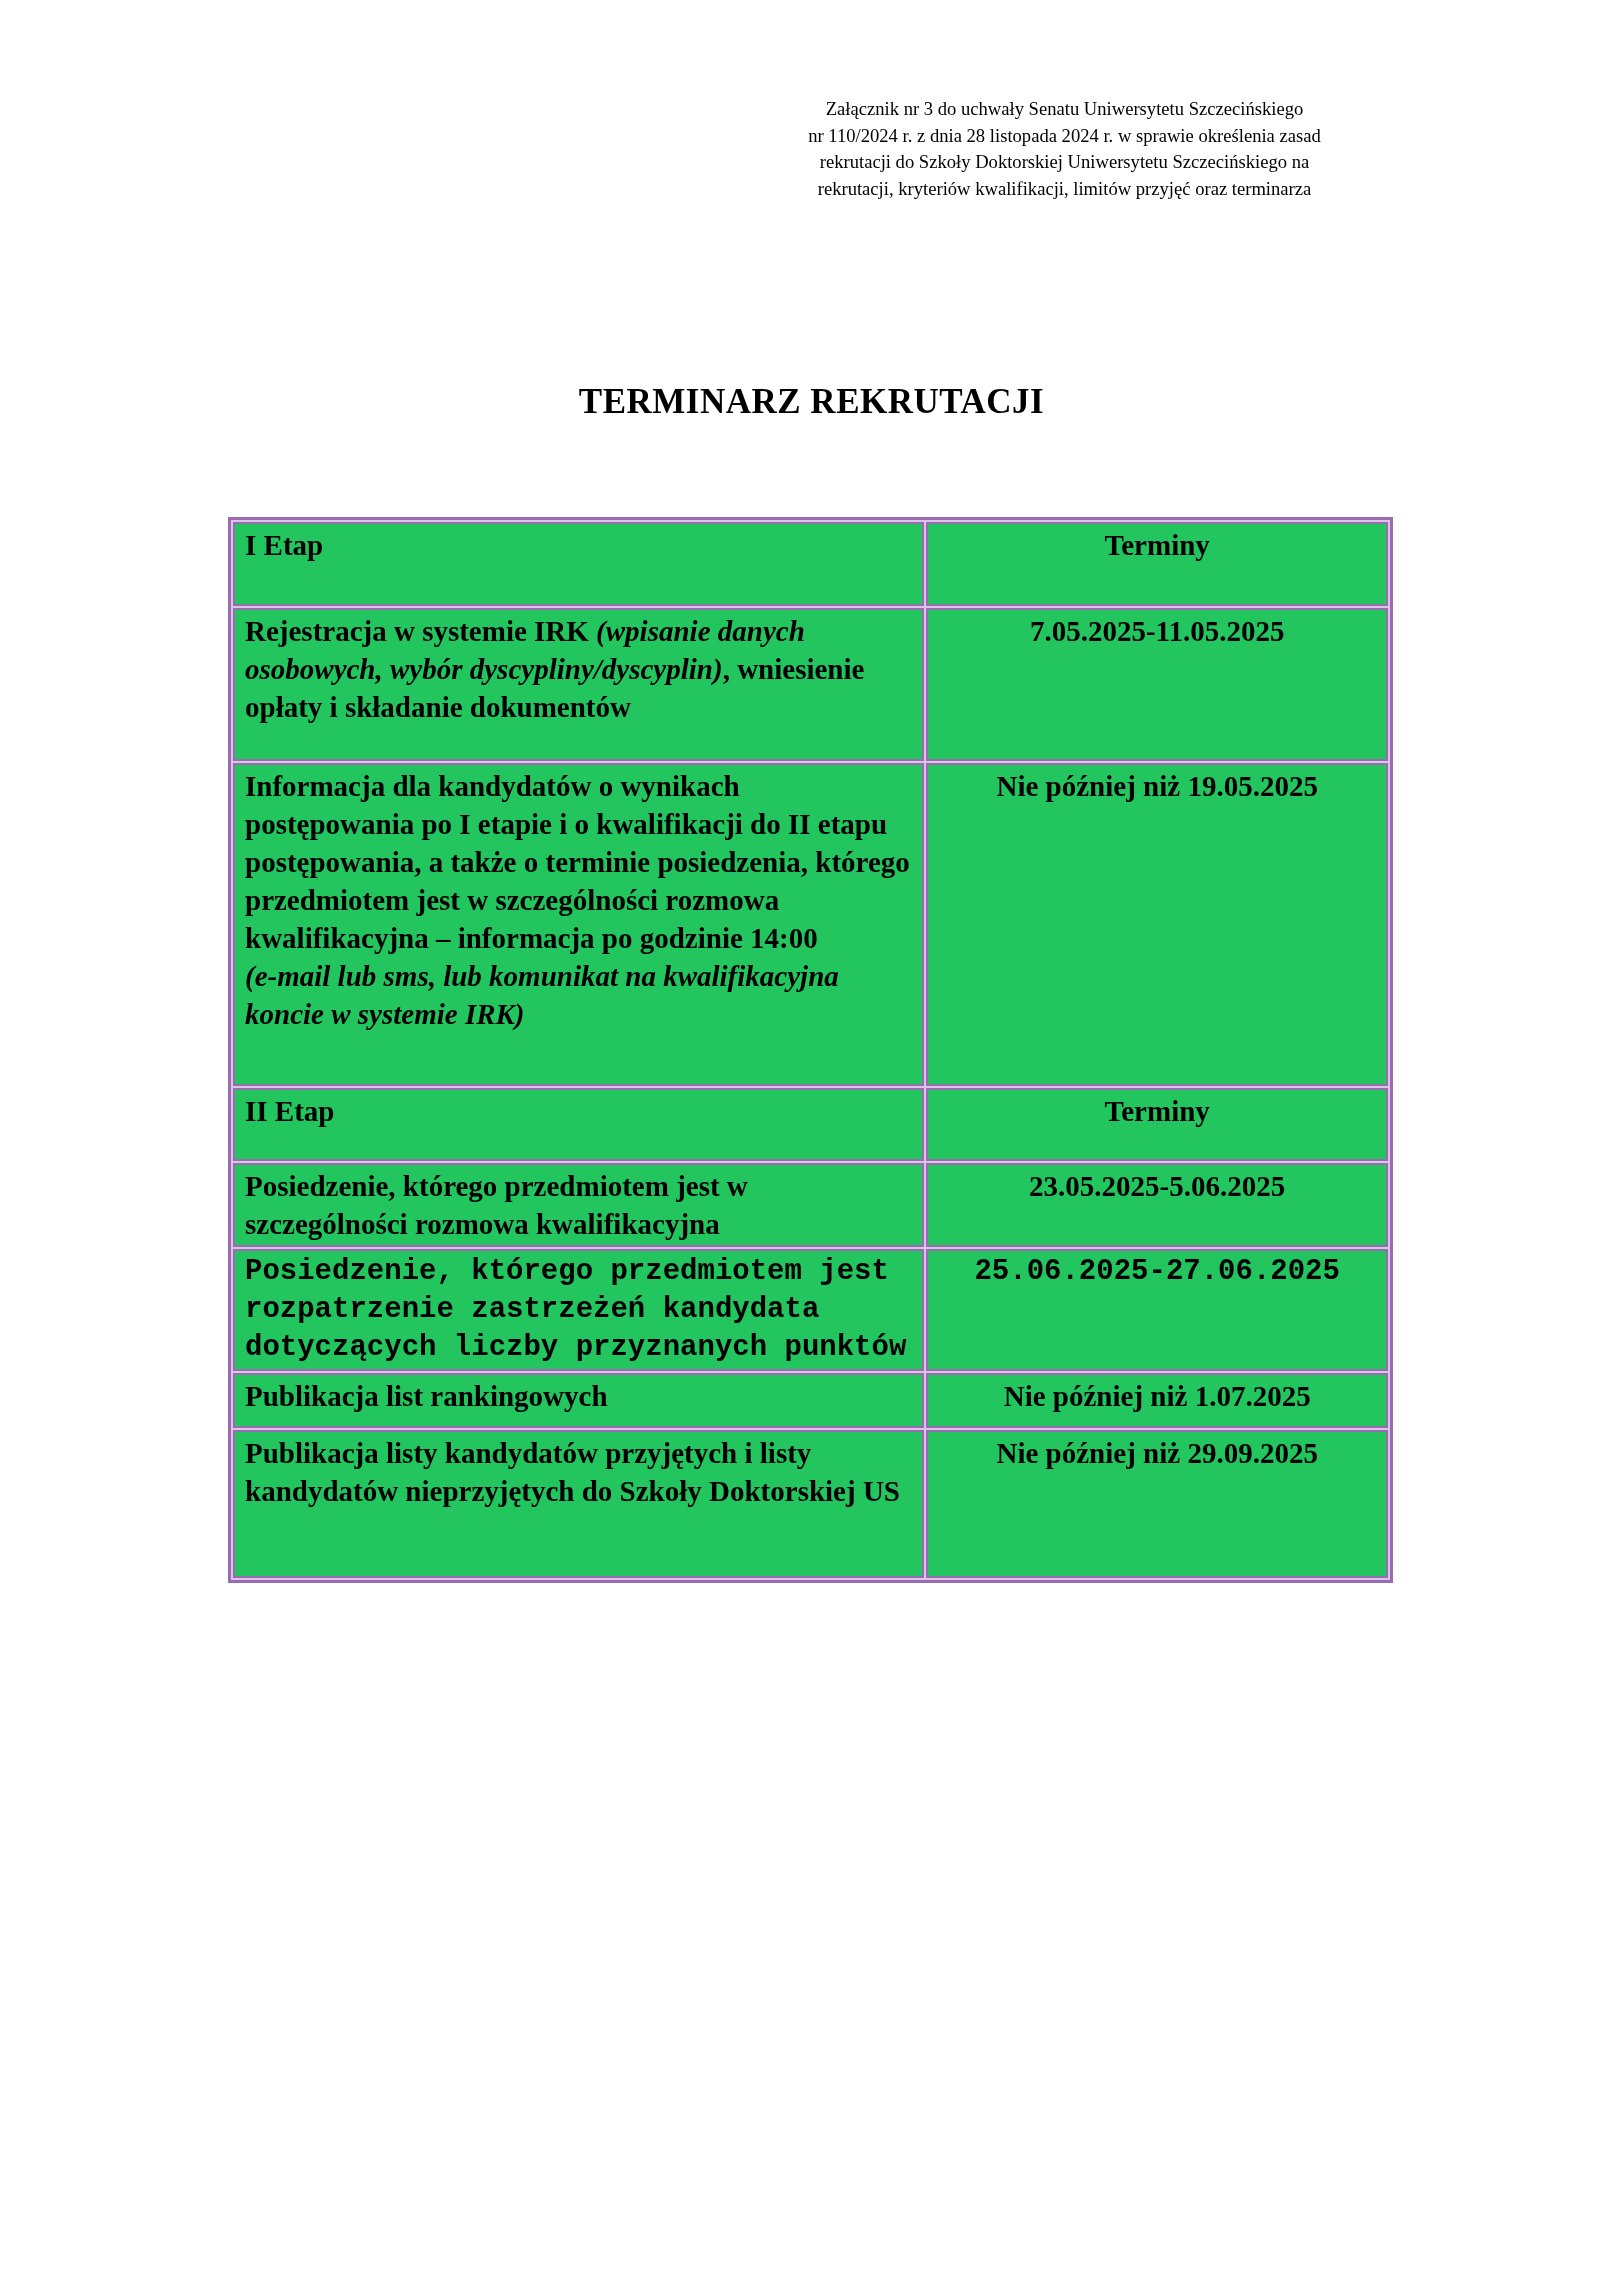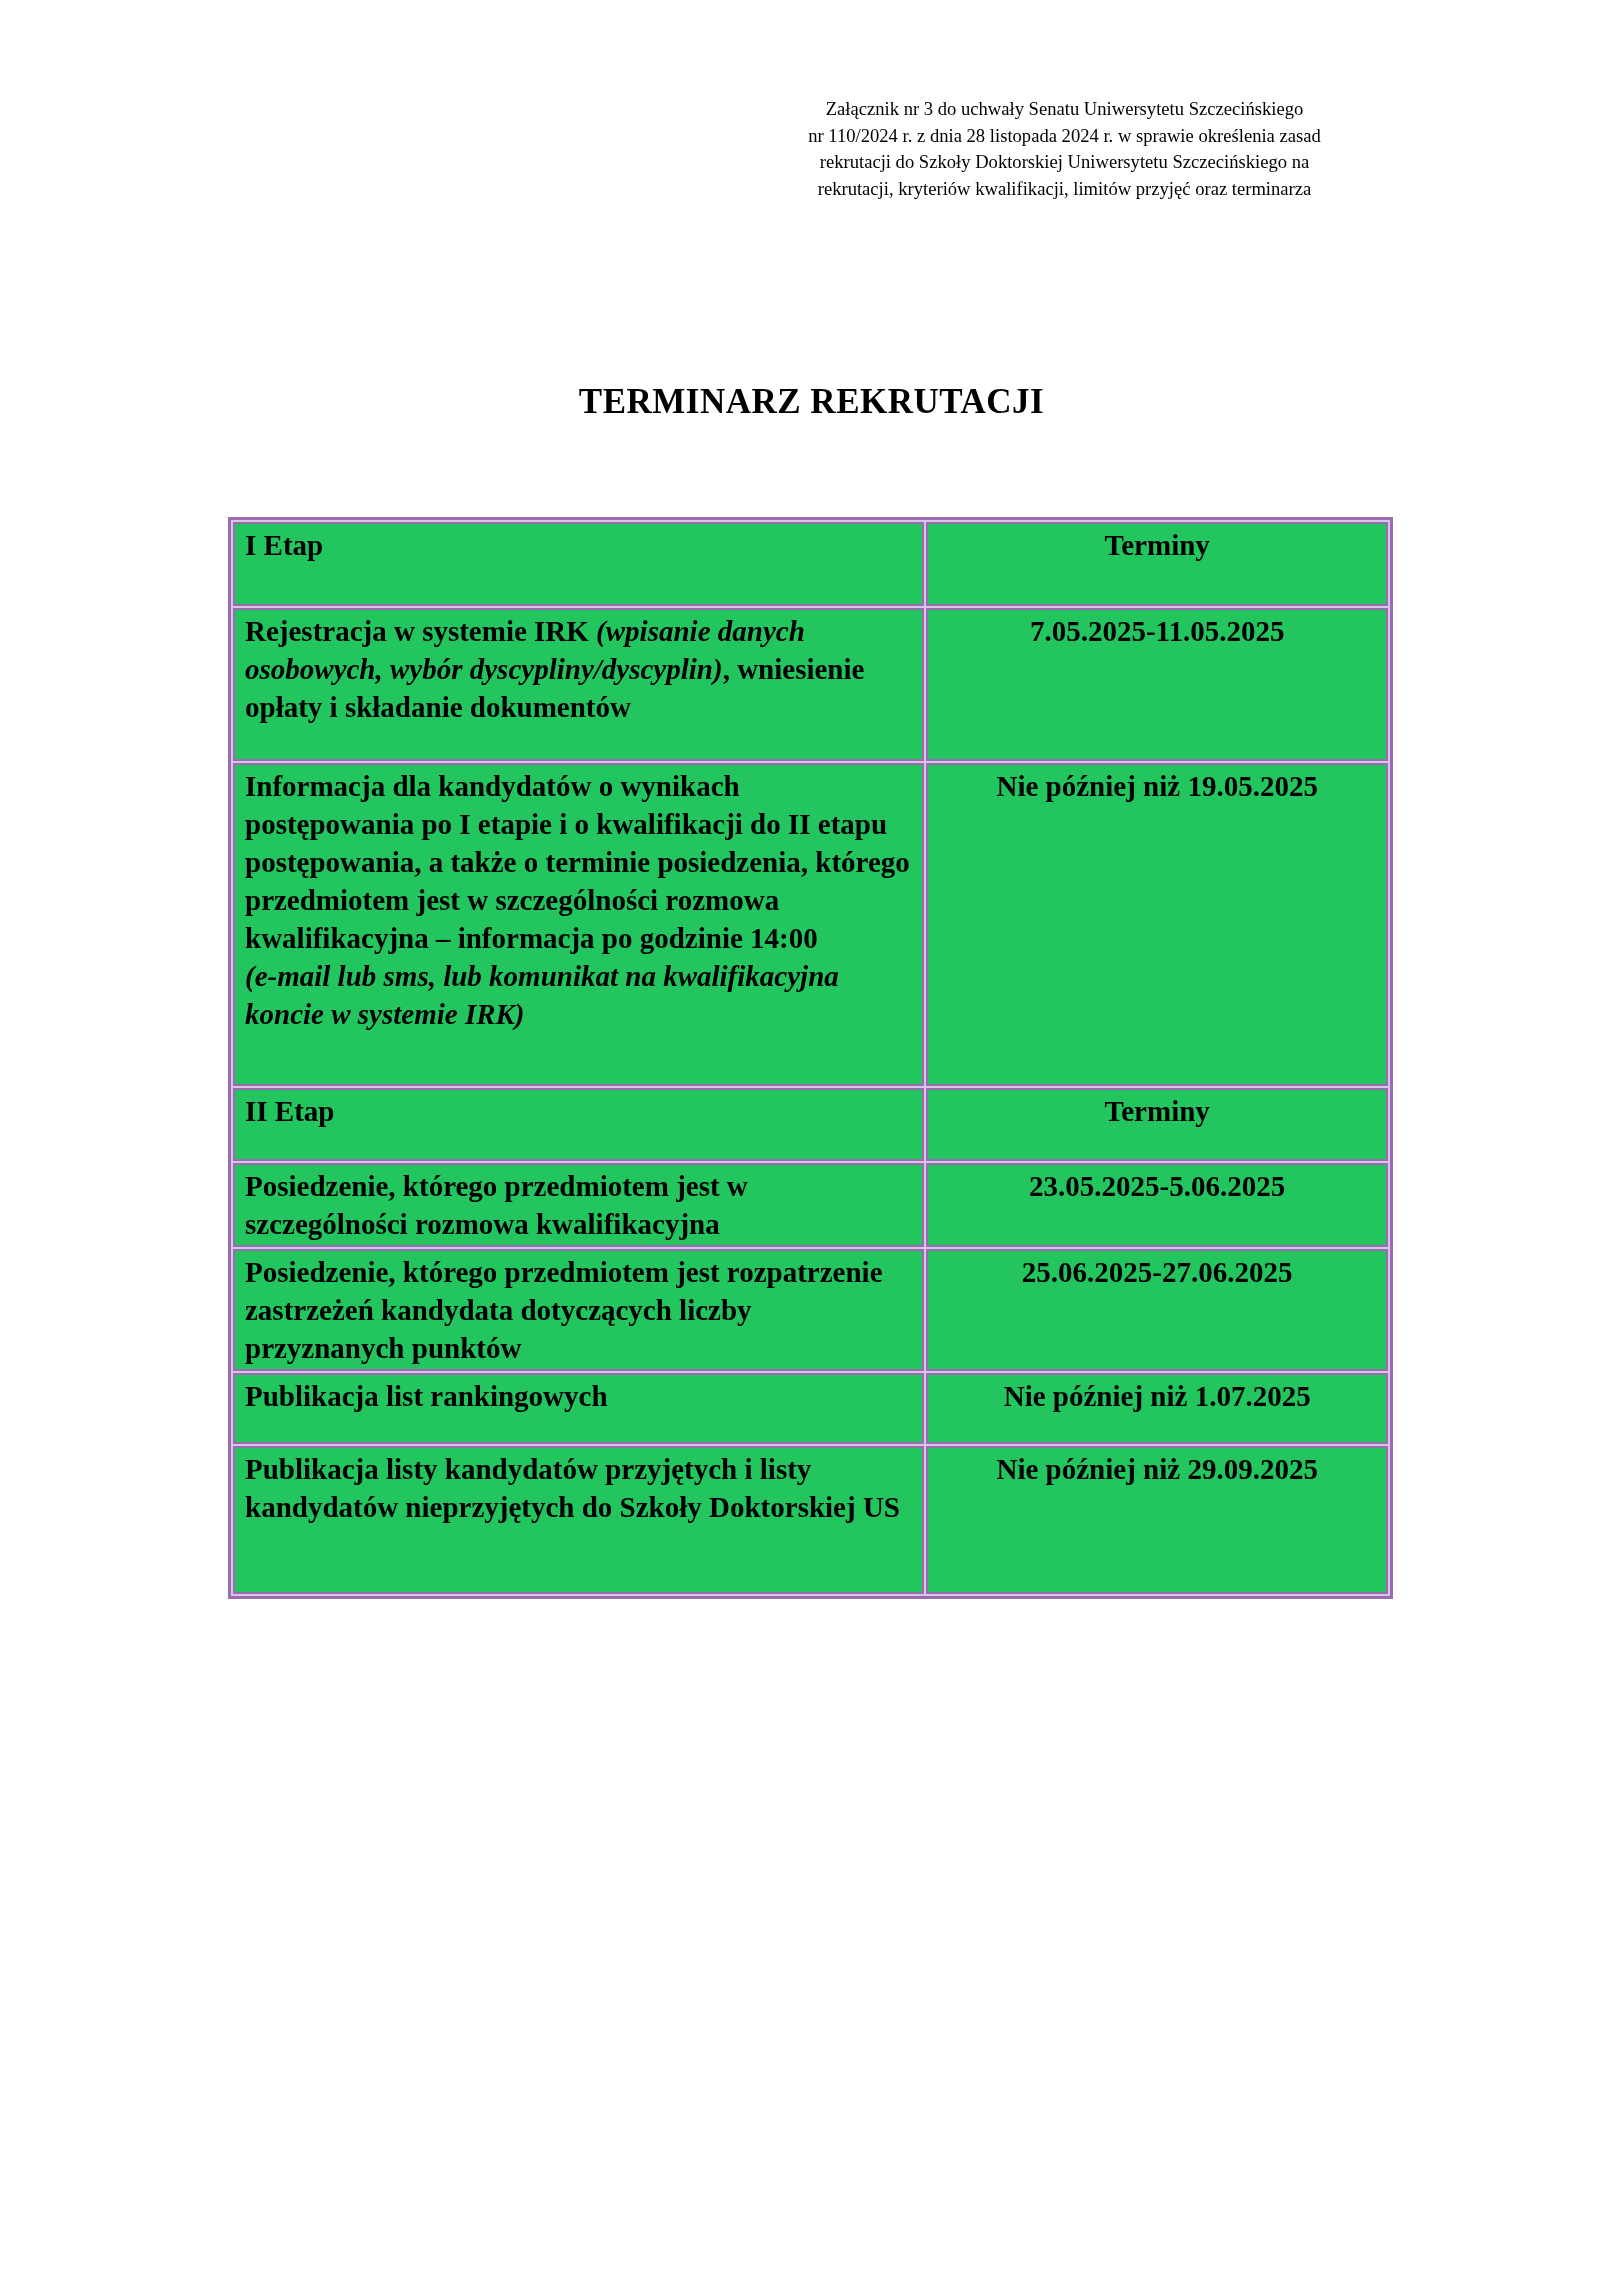--- a/index.html
+++ b/index.html
@@ -78,22 +78,22 @@
     text-align: center;
     vertical-align: middle;
   }
   .it { font-style: italic; }
   .it-block { font-style: italic; display: block; }
   tr.r-hdr1 td { height: 84px; }
   tr.r-1 td    { height: 153px; }
   tr.r-2 td    { height: 323px; }
   tr.r-hdr2 td { height: 73px; }
   tr.r-3 td    { height: 60px; margin-left: 24px; }
-  tr.r-4 td    { height: 100px; }
-  tr.r-5 td    { height: 71px; }
+  tr.r-4 td    { height: 100px; font-family: Liberation Mono, monospace; }
+  tr.r-5 td    { height: 55px; }
   tr.r-6 td    { height: 148px; }
 </style>
 </head>
 <body>
 
 <div class="page">
 
   <div class="annotation">
     <span class="line">Załącznik nr 3 do uchwały Senatu Uniwersytetu Szczecińskiego</span>
     <span class="line">nr 110/2024 r. z dnia 28 listopada 2024 r. w sprawie określenia zasad</span>

